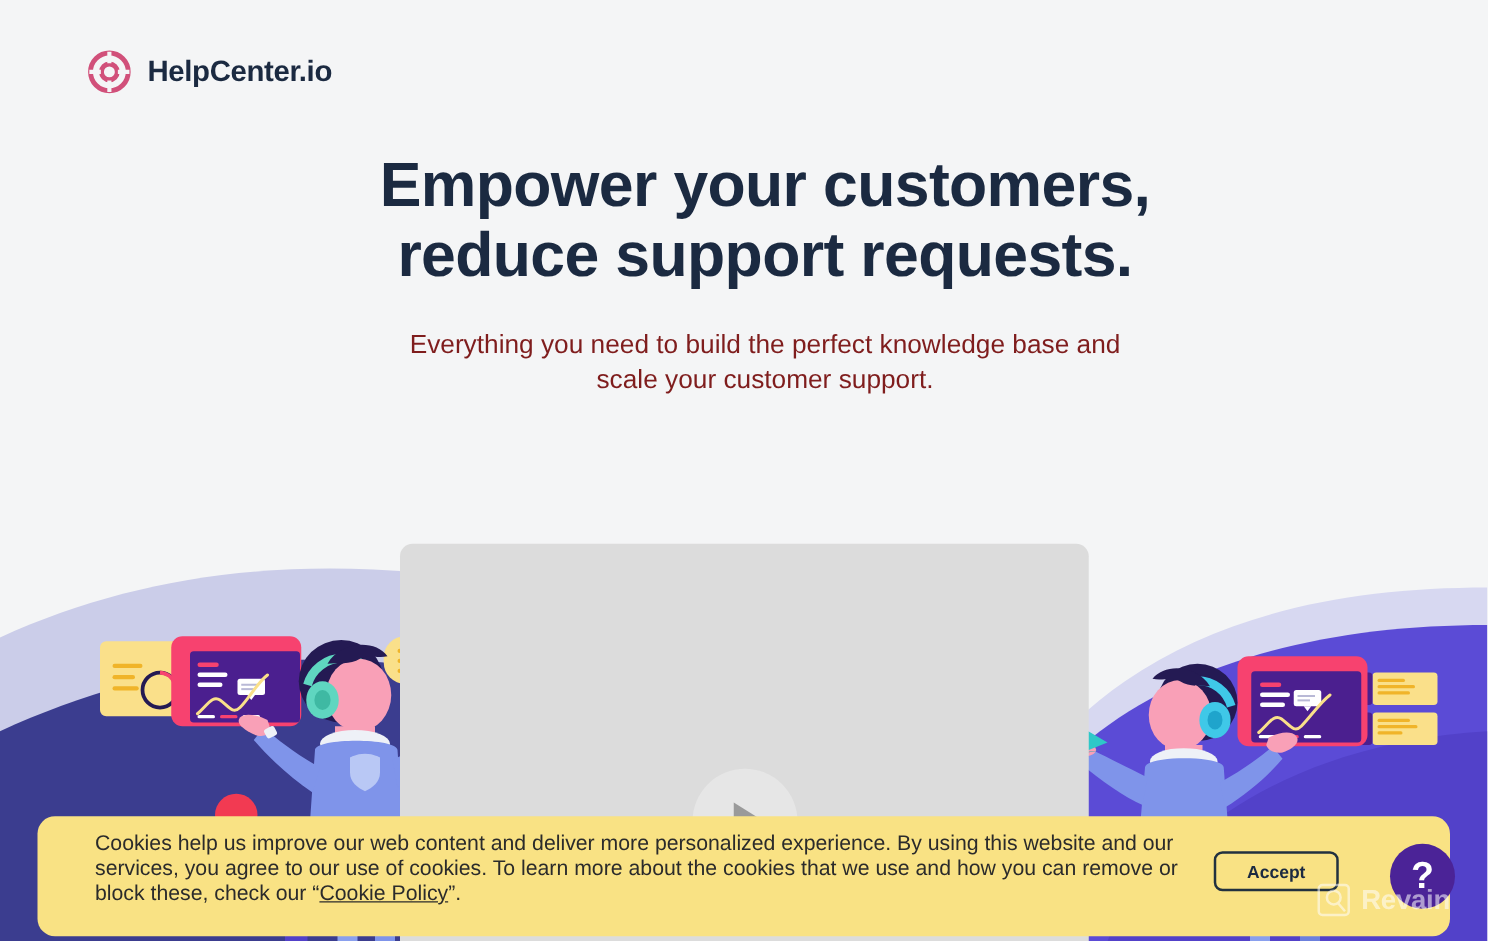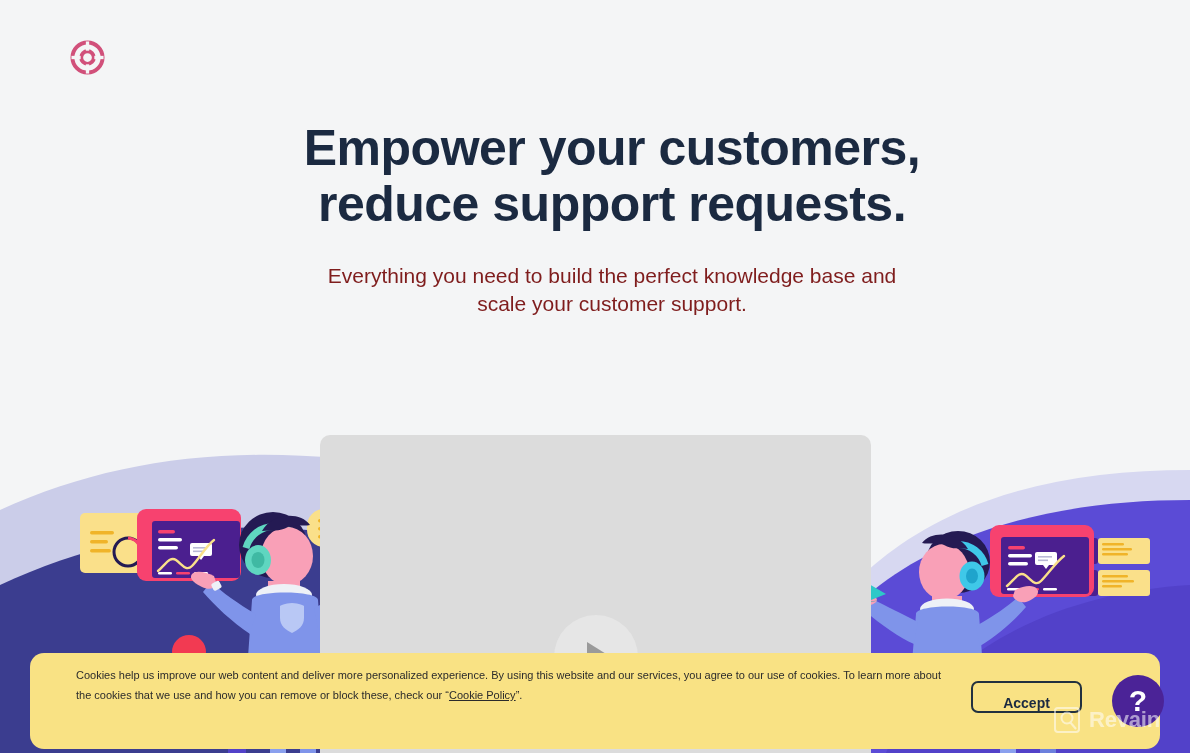--- a/index.html
+++ b/index.html
@@ -122,32 +122,32 @@
   .cookie-banner {
     position: absolute; left: 30px; top: 653px;
     width: 1130px; height: 96px;
     background: #f9e284;
     border-radius: 14px;
     z-index: 50;
     display: flex; align-items: center;
   }
   .cookie-text {
     position: absolute; left: 46px; top: 12px; width: 880px;
-    font-size: 11px; line-height: 20px; color: #2b2b2b;
+    font-size: 17px; line-height: 20px; color: #2b2b2b;
     font-weight: 400;
   }
   .cookie-link {
     color: #2b2b2b; text-decoration: underline; cursor: pointer;
   }
   .accept-btn {
     position: absolute; left: 941px; top: 28px;
-    width: 111px; height: 32px;
+    width: 100px; height: 32px;
     border: 2px solid #22313f; border-radius: 7px;
     background: transparent; cursor: pointer;
-    display: flex; align-items: flex-end; justify-content: center;
+    display: flex; align-items: center; justify-content: center;
   }
   .accept-label { font-size: 14px; font-weight: 700; color: #1b2a41; }
 </style>
 </head>
 <body>
 
 <div id="page">
 
   <svg class="bg-art" viewBox="0 0 1190 753" preserveAspectRatio="none">
     <defs>
@@ -294,20 +294,21 @@
 
     <div class="logo-wrap">
       <svg class="logo-mark" viewBox="0 0 36 36">
         <circle cx="18" cy="18" r="15.5" fill="none" stroke="#d1507a" stroke-width="4"></circle>
         <circle cx="18" cy="18" r="6.5" fill="none" stroke="#d1507a" stroke-width="4"></circle>
         <line x1="18" y1="1.5" x2="18" y2="11" stroke="#f4f5f6" stroke-width="3.4"></line>
         <line x1="18" y1="25" x2="18" y2="34.5" stroke="#f4f5f6" stroke-width="3.4"></line>
         <line x1="1.5" y1="18" x2="11" y2="18" stroke="#f4f5f6" stroke-width="3.4"></line>
         <line x1="25" y1="18" x2="34.5" y2="18" stroke="#f4f5f6" stroke-width="3.4"></line>
       </svg>
+      <span class="logo-text">HelpCenter.io</span>
     </div>
 
 
   </div>
 
   <div class="hero">
     <h1 class="hero-title">Empower your customers, reduce support requests.</h1>
     <p class="hero-sub">Everything you need to build the perfect knowledge base and scale your customer support.</p>
   </div>
 

